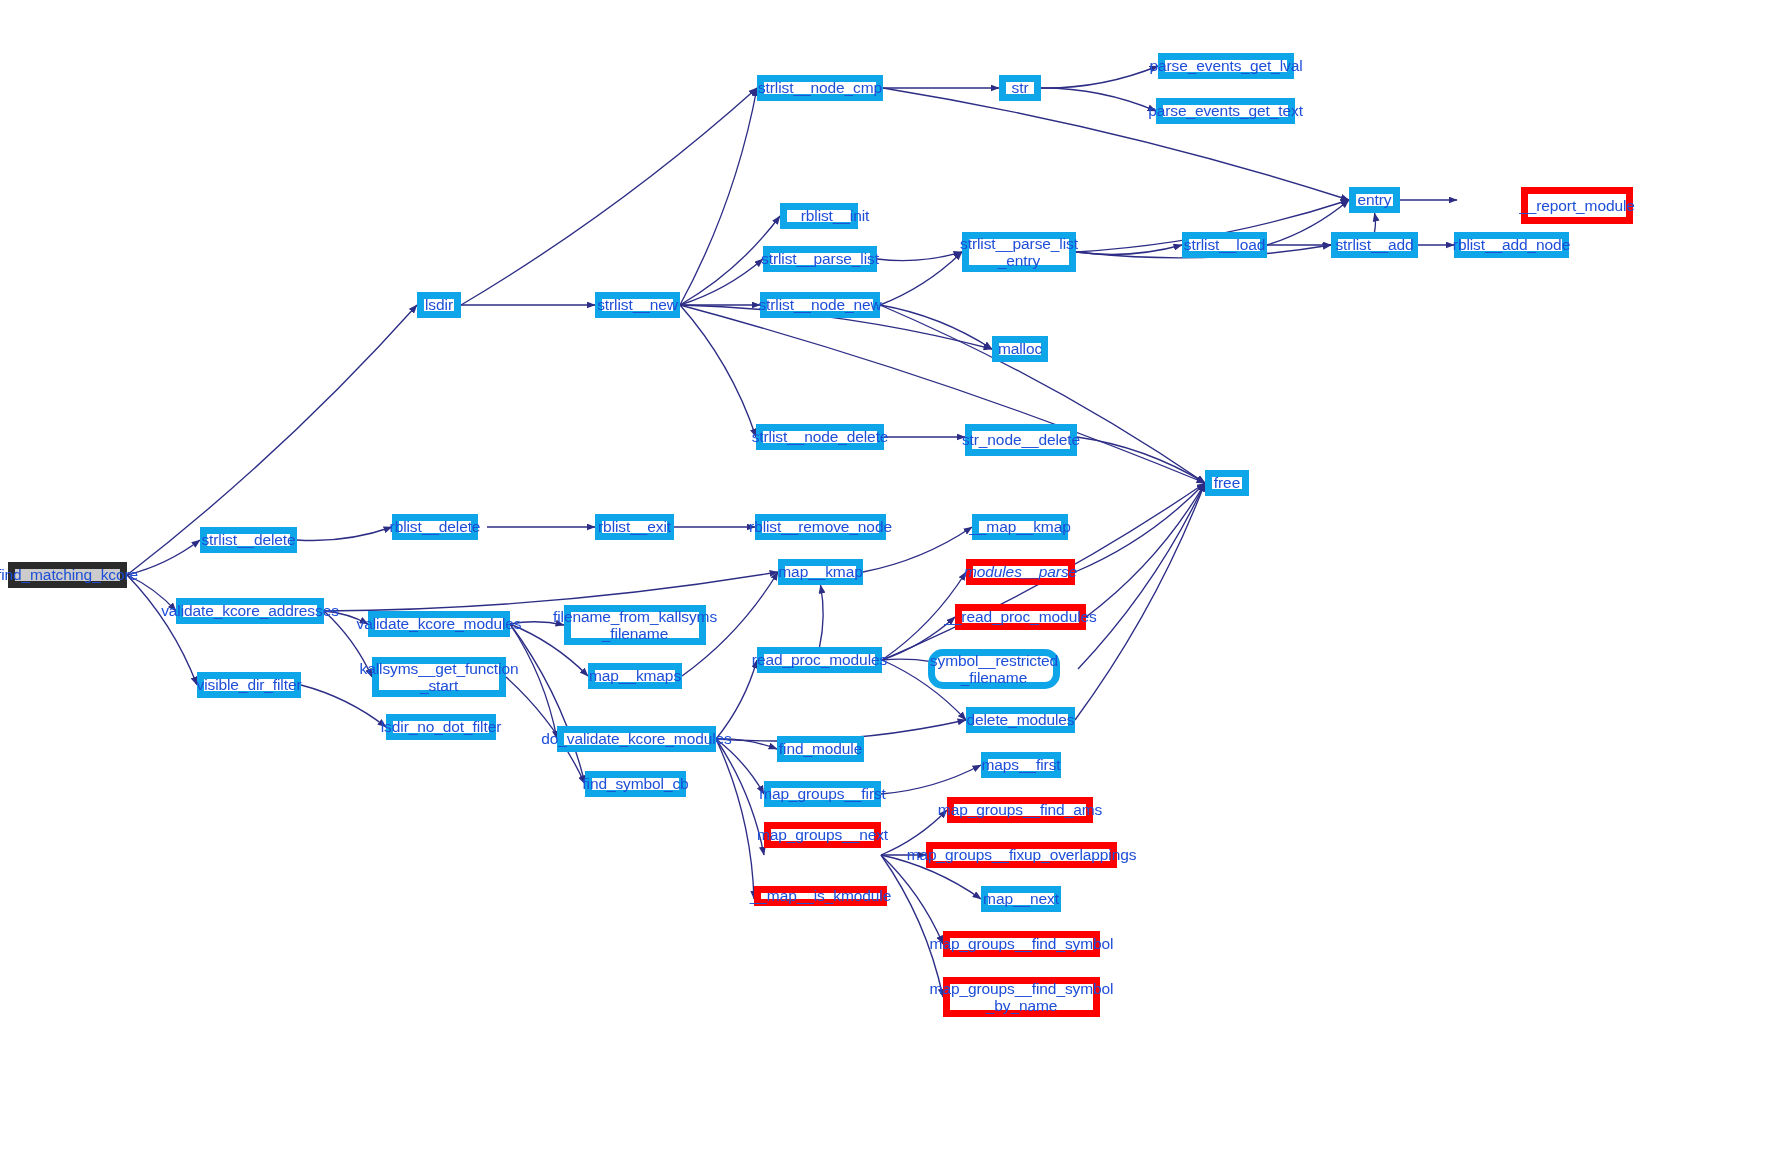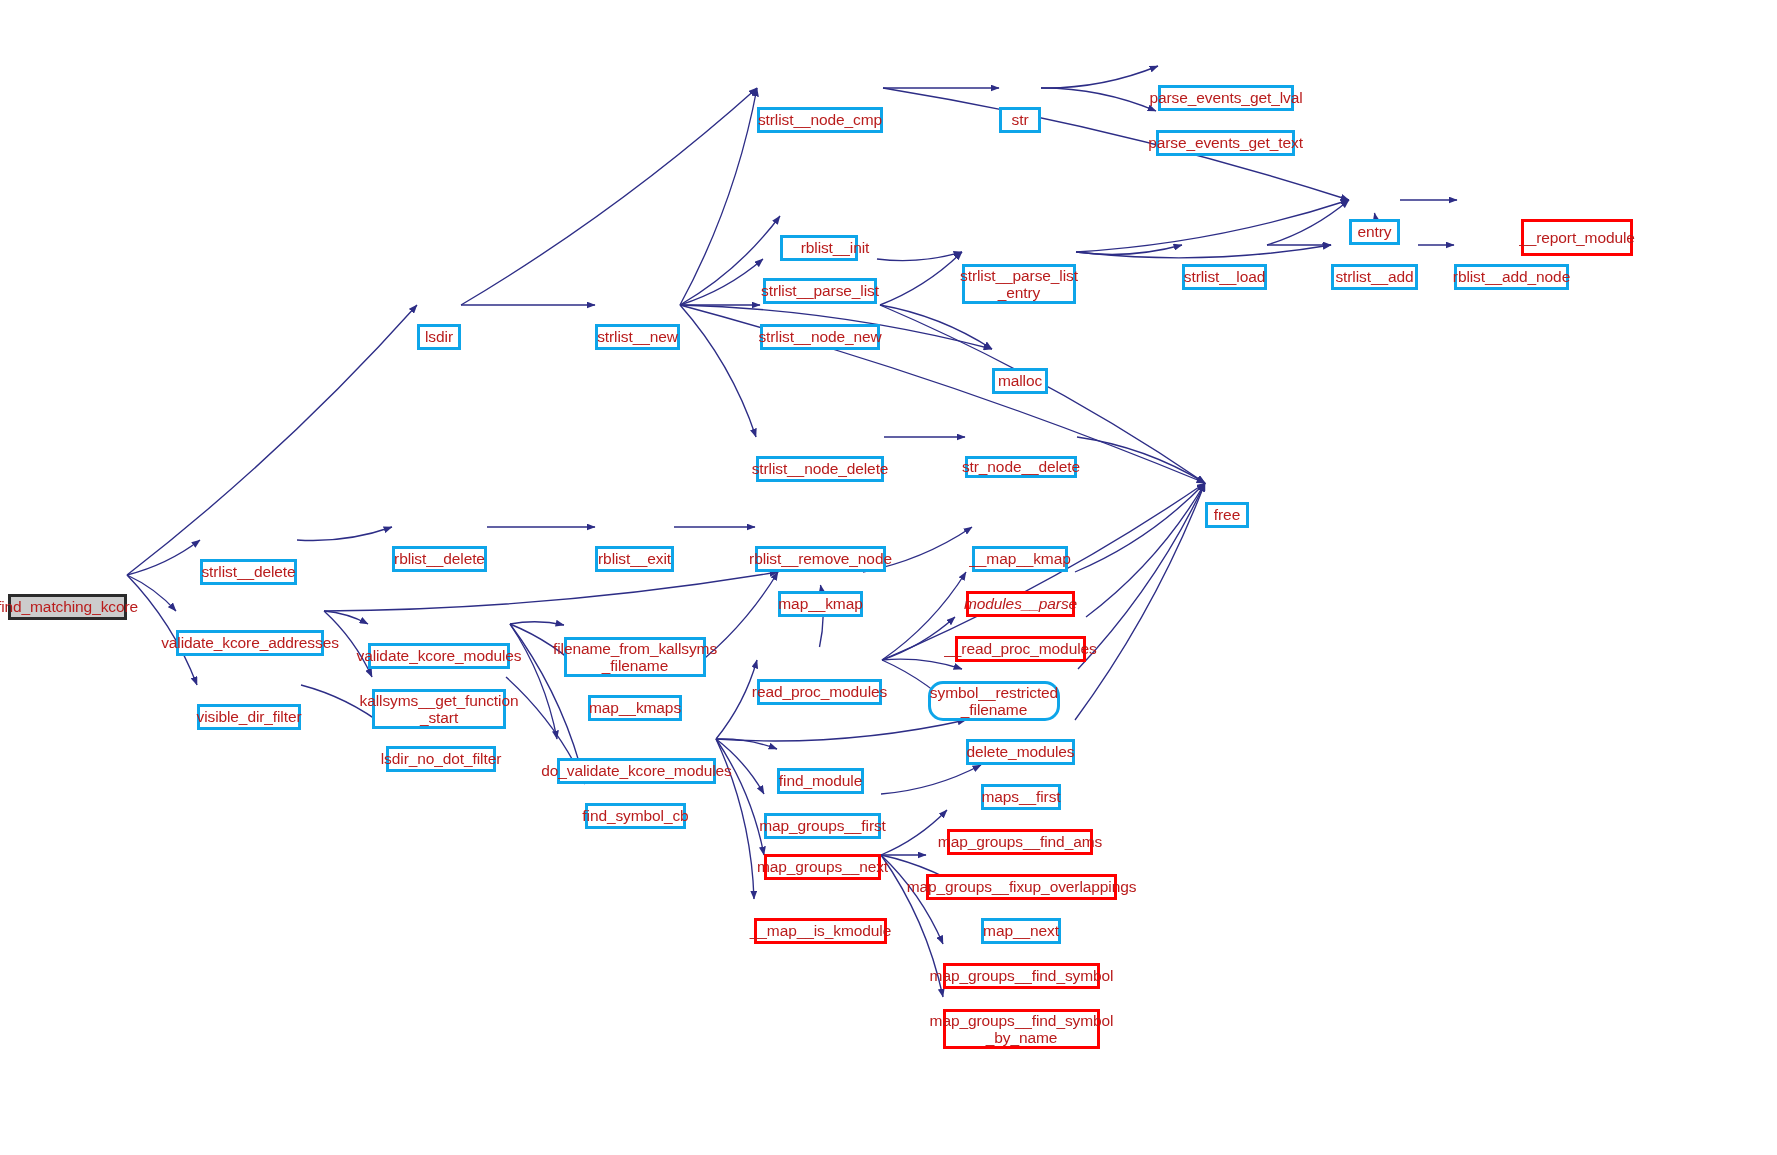--- a/index.html
+++ b/index.html
@@ -19,33 +19,32 @@
     position: absolute;
     left: 0;
     top: 0;
     width: 1777px;
     height: 1155px;
     pointer-events: none;
   }
   .gnode {
     position: absolute;
     box-sizing: border-box;
-    border: 3px solid #0ea5e9;
+    border: 7px solid #0ea5e9;
     background: #ffffff;
-    color: #b91c1c;
+    color: #1d4ed8;
     font-size: 15.5px;
     line-height: 1.12;
     display: flex;
     align-items: center;
     justify-content: center;
     text-align: center;
     white-space: pre-line;
     letter-spacing: -0.1px;
     z-index: 3;
-    margin-top: 32px;
   }
   .gnode.red {
     border-color: #ff0000;
   }
   .gnode.root {
     background: #cccccc;
     border-color: #2b2b2b;
   }
 </style>
 </head>
@@ -127,21 +126,21 @@
         <path d="M1078,669 Q1156.4,586.1 1205,483" marker-end="url(#ah)"></path>
         <path d="M1075,720 Q1155.8,610.2 1205,483" marker-end="url(#ah)"></path>
       </g>
   </svg>
   <div id="node-layer">
       <div class="gnode root" style="left: 8px; top: 562px; width: 119px; height: 26px;">find_matching_kcore</div>
       <div class="gnode" style="left: 200px; top: 527px; width: 97px; height: 26px;">strlist__delete</div>
       <div class="gnode" style="left: 176px; top: 598px; width: 148px; height: 26px;">validate_kcore_addresses</div>
       <div class="gnode" style="left: 197px; top: 672px; width: 104px; height: 26px;">visible_dir_filter</div>
       <div class="gnode" style="left: 417px; top: 292px; width: 44px; height: 26px;">lsdir</div>
-      <div class="gnode" style="left: 392px; top: 514px; width: 95px; height: 26px;">rblist__delete</div>
+      <div class="gnode" style="left: 392px; top: 514px; width: 86px; height: 26px;">rblist__delete</div>
       <div class="gnode" style="left: 368px; top: 611px; width: 142px; height: 26px;">validate_kcore_modules</div>
       <div class="gnode" style="left: 372px; top: 657px; width: 134px; height: 40px;">kallsyms__get_function
 _start</div>
       <div class="gnode" style="left: 386px; top: 714px; width: 110px; height: 26px;">lsdir_no_dot_filter</div>
       <div class="gnode" style="left: 595px; top: 292px; width: 85px; height: 26px;">strlist__new</div>
       <div class="gnode" style="left: 557px; top: 726px; width: 159px; height: 26px;">do_validate_kcore_modules</div>
       <div class="gnode" style="left: 585px; top: 771px; width: 101px; height: 26px;">find_symbol_cb</div>
       <div class="gnode" style="left: 757px; top: 75px; width: 126px; height: 26px;">strlist__node_cmp</div>
       <div class="gnode" style="left: 780px; top: 203px; width: 78px; height: 26px; padding-left: 32px;">rblist__init</div>
       <div class="gnode" style="left: 763px; top: 246px; width: 114px; height: 26px;">strlist__parse_list</div>
@@ -150,26 +149,26 @@
       <div class="gnode" style="left: 595px; top: 514px; width: 79px; height: 26px;">rblist__exit</div>
       <div class="gnode" style="left: 755px; top: 514px; width: 131px; height: 26px;">rblist__remove_node</div>
       <div class="gnode" style="left: 778px; top: 559px; width: 85px; height: 26px;">map__kmap</div>
       <div class="gnode" style="left: 564px; top: 605px; width: 142px; height: 40px;">filename_from_kallsyms
 _filename</div>
       <div class="gnode" style="left: 588px; top: 663px; width: 94px; height: 26px;">map__kmaps</div>
       <div class="gnode" style="left: 757px; top: 647px; width: 125px; height: 26px;">read_proc_modules</div>
       <div class="gnode" style="left: 777px; top: 736px; width: 87px; height: 26px;">find_module</div>
       <div class="gnode" style="left: 764px; top: 781px; width: 117px; height: 26px;">map_groups__first</div>
       <div class="gnode red" style="left: 764px; top: 822px; width: 117px; height: 26px;">map_groups__next</div>
-      <div class="gnode red" style="left: 754px; top: 886px; width: 133px; height: 26px;">__map__is_kmodule</div>
+      <div class="gnode red" style="left: 754px; top: 886px; width: 133px; height: 20px;">__map__is_kmodule</div>
       <div class="gnode" style="left: 999px; top: 75px; width: 42px; height: 26px;">str</div>
       <div class="gnode" style="left: 962px; top: 232px; width: 114px; height: 40px;">strlist__parse_list
 _entry</div>
       <div class="gnode" style="left: 992px; top: 336px; width: 56px; height: 26px;">malloc</div>
-      <div class="gnode" style="left: 965px; top: 424px; width: 112px; height: 22px;">str_node__delete</div>
+      <div class="gnode" style="left: 965px; top: 424px; width: 112px; height: 32px;">str_node__delete</div>
       <div class="gnode" style="left: 972px; top: 514px; width: 96px; height: 26px;">__map__kmap</div>
       <div class="gnode red" style="left: 966px; top: 559px; width: 109px; height: 26px; font-style: italic;">modules__parse</div>
       <div class="gnode red" style="left: 955px; top: 604px; width: 131px; height: 26px;">__read_proc_modules</div>
       <div class="gnode" style="left: 928px; top: 649px; width: 132px; height: 40px; border-radius: 15px;">symbol__restricted
 _filename</div>
       <div class="gnode" style="left: 966px; top: 707px; width: 109px; height: 26px;">delete_modules</div>
       <div class="gnode" style="left: 981px; top: 752px; width: 80px; height: 26px;">maps__first</div>
       <div class="gnode red" style="left: 947px; top: 797px; width: 146px; height: 26px;">map_groups__find_ams</div>
       <div class="gnode red" style="left: 926px; top: 842px; width: 191px; height: 26px;">map_groups__fixup_overlappings</div>
       <div class="gnode" style="left: 981px; top: 886px; width: 80px; height: 26px;">map__next</div>

